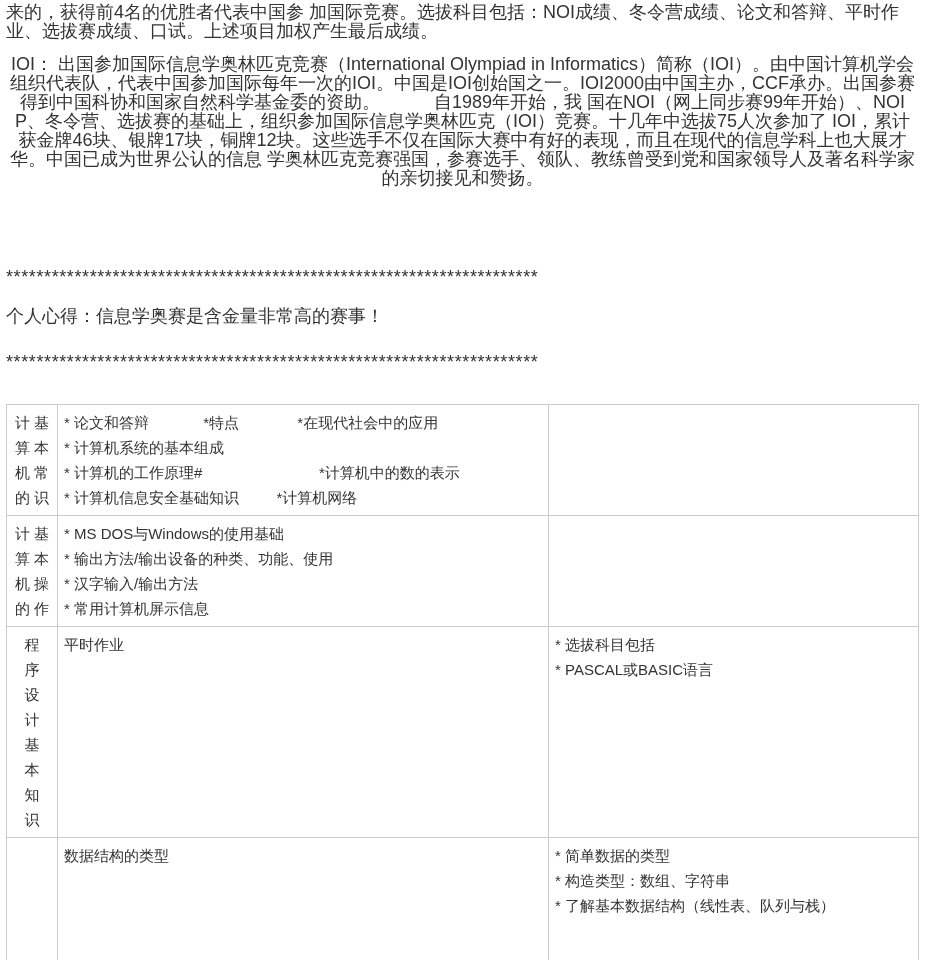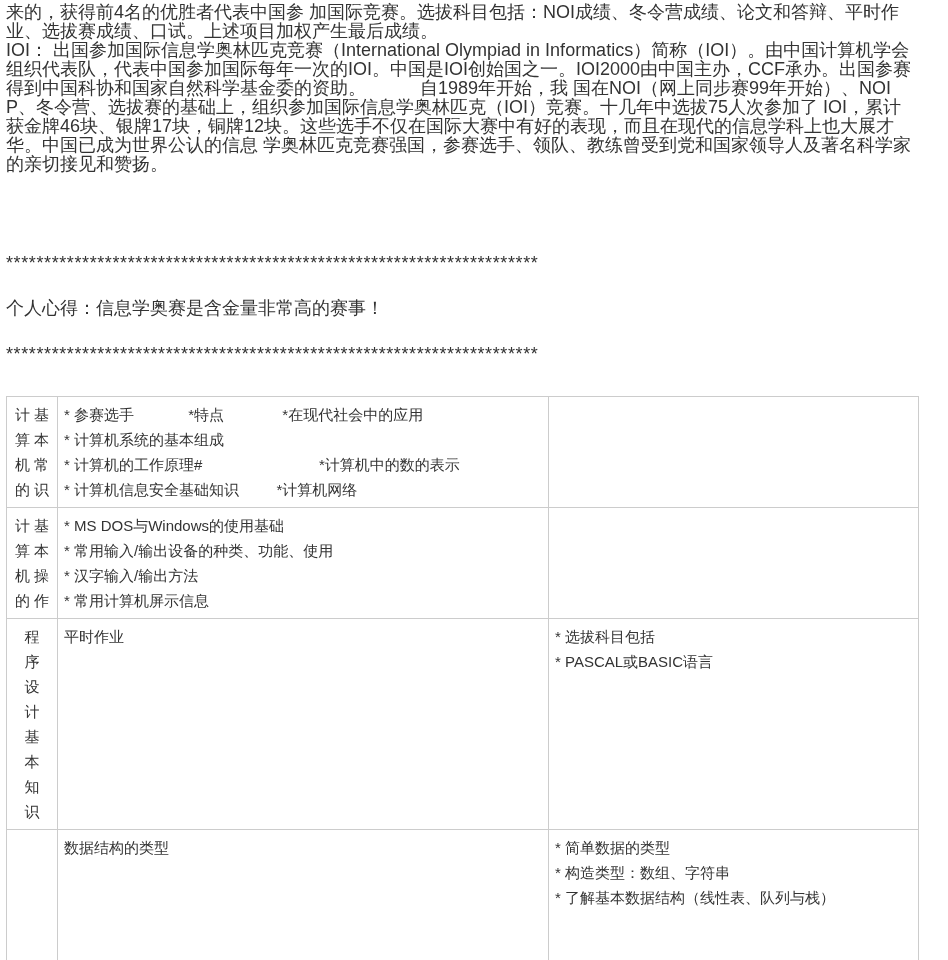--- a/index.html
+++ b/index.html
@@ -18,23 +18,23 @@
     padding: 3px 0 0 6px;
     width: 913px;
   }
   .doc {
     margin: 0;
     font-size: 18px;
     line-height: 19px;
     white-space: pre-wrap;
     word-break: break-all;
   }
-  .para-ioi   { margin-top: 0; }
+  .para-ioi   { margin-top: 14px; text-align: center; }
   .stars-top  { margin-top: 80px; letter-spacing: 0.6px; }
-  .note       { margin-top: 26px; }
+  .note       { margin-top: 20px; }
   .stars-btm  { margin-top: 27px; letter-spacing: 0.6px; }
   .heading    { margin-top: 28px; }
 
   table.syllabus {
     border-collapse: collapse;
     table-layout: fixed;
     width: 913px;
     margin-top: 32px;
   }
   table.syllabus td {
@@ -75,33 +75,33 @@
       <col style="width:51px">
       <col style="width:491px">
       <col>
     </colgroup>
     <tbody>
       <tr class="row-1">
         <td class="col-topic">计 基
 算 本
 机 常
 的 识</td>
-        <td>* 参赛选手             *特点              *在现代社会中的应用
+        <td>* 论文和答辩             *特点              *在现代社会中的应用
 * 计算机系统的基本组成
 * 计算机的工作原理#                            *计算机中的数的表示
 * 计算机信息安全基础知识         *计算机网络</td>
         <td></td>
       </tr>
       <tr class="row-2">
         <td class="col-topic">计 基
 算 本
 机 操
 的 作</td>
         <td>* MS DOS与Windows的使用基础
-* 常用输入/输出设备的种类、功能、使用
+* 输出方法/输出设备的种类、功能、使用
 * 汉字输入/输出方法
 * 常用计算机屏示信息</td>
         <td></td>
       </tr>
       <tr class="row-3">
         <td class="col-topic">程
 序
 设
 计
 基

